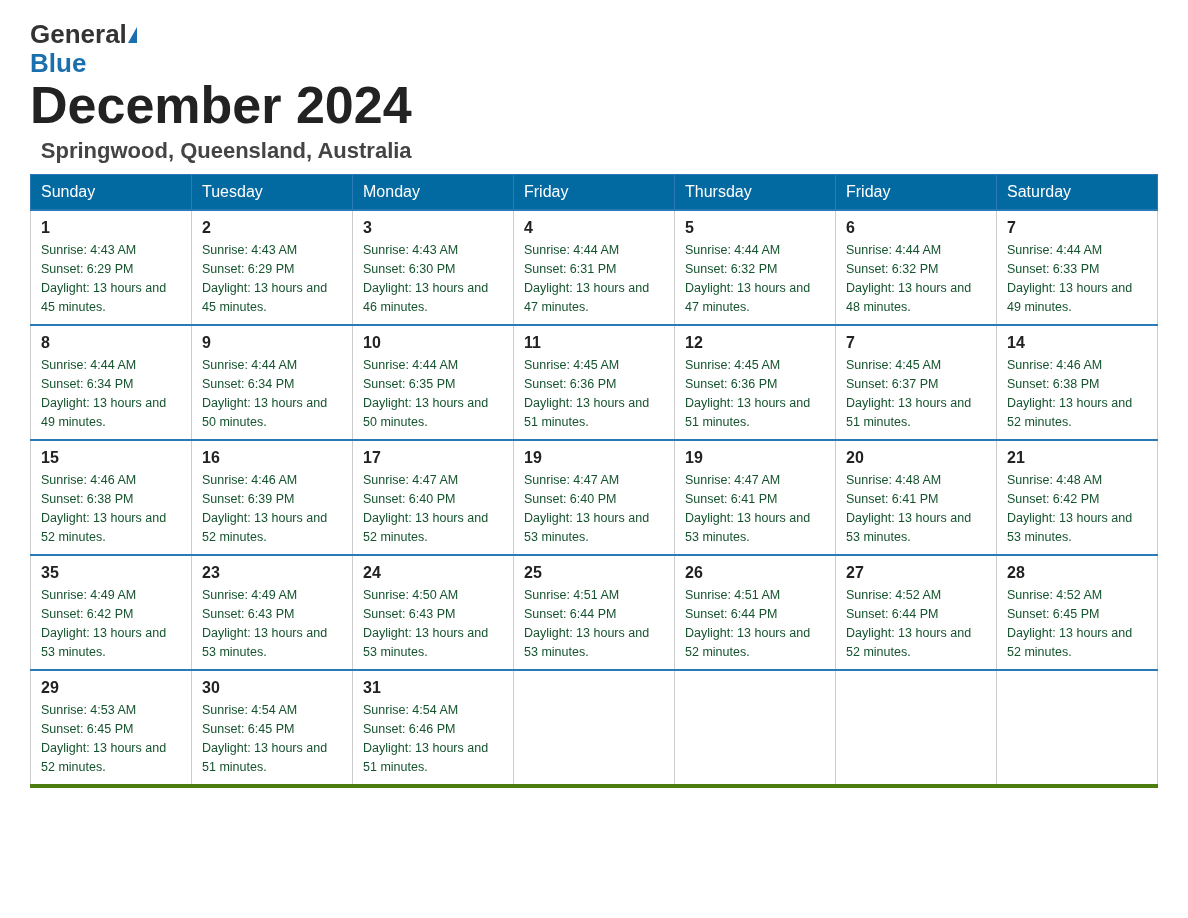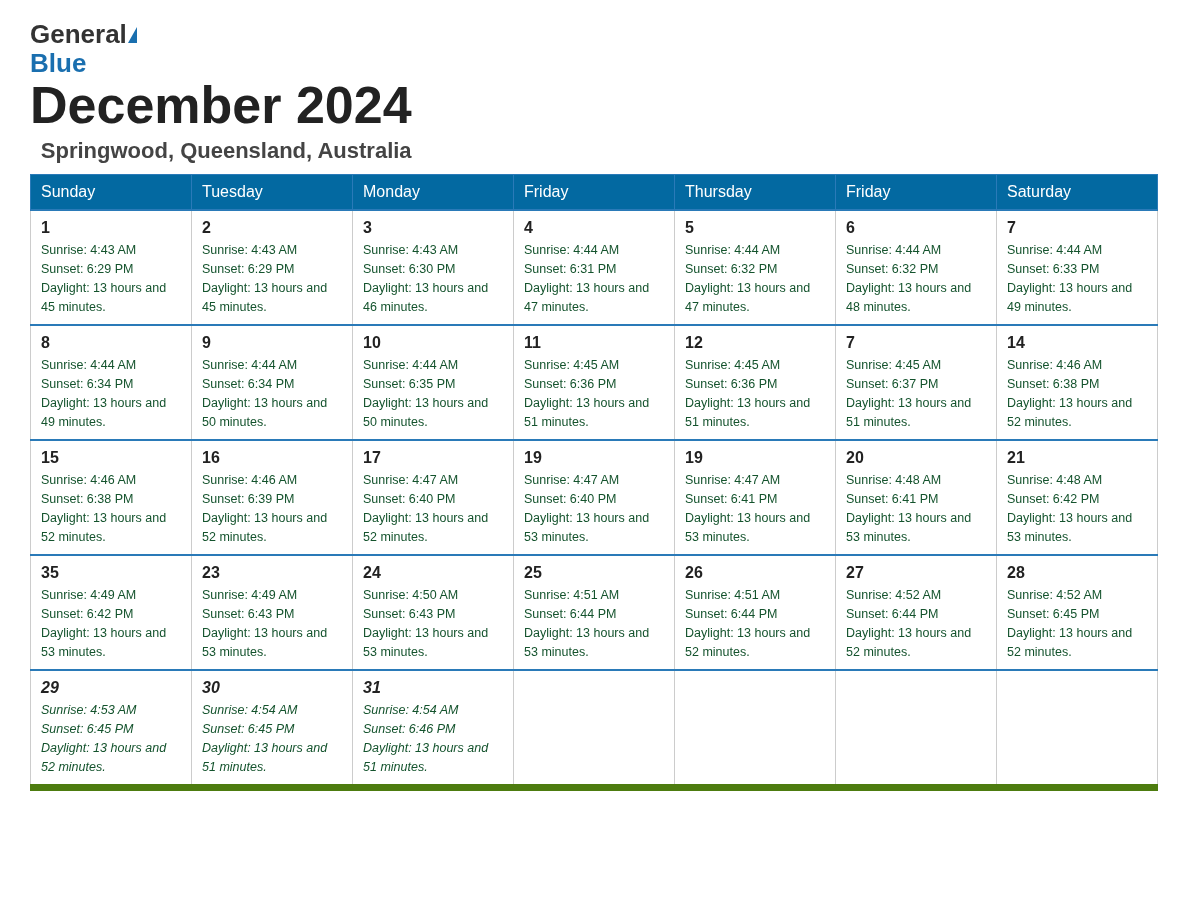--- a/index.html
+++ b/index.html
@@ -85,22 +85,21 @@
     .calendar tbody td {
       vertical-align: top;
       padding: 8px 10px;
       border: 1px solid #ccc;
       border-top: none;
       font-size: 13px;
       color: #333;
       min-height: 90px;
     }
     .calendar tbody tr:last-child td {
-      border-bottom: 7px solid #4d7c0f;
-      font-style: italic;
+      border-bottom: 4px solid #4d7c0f;
     }
     .day-number {
       font-size: 16px;
       font-weight: bold;
       color: #222;
       display: block;
       margin-bottom: 4px;
     }
     .day-info {
       font-size: 12.5px;

